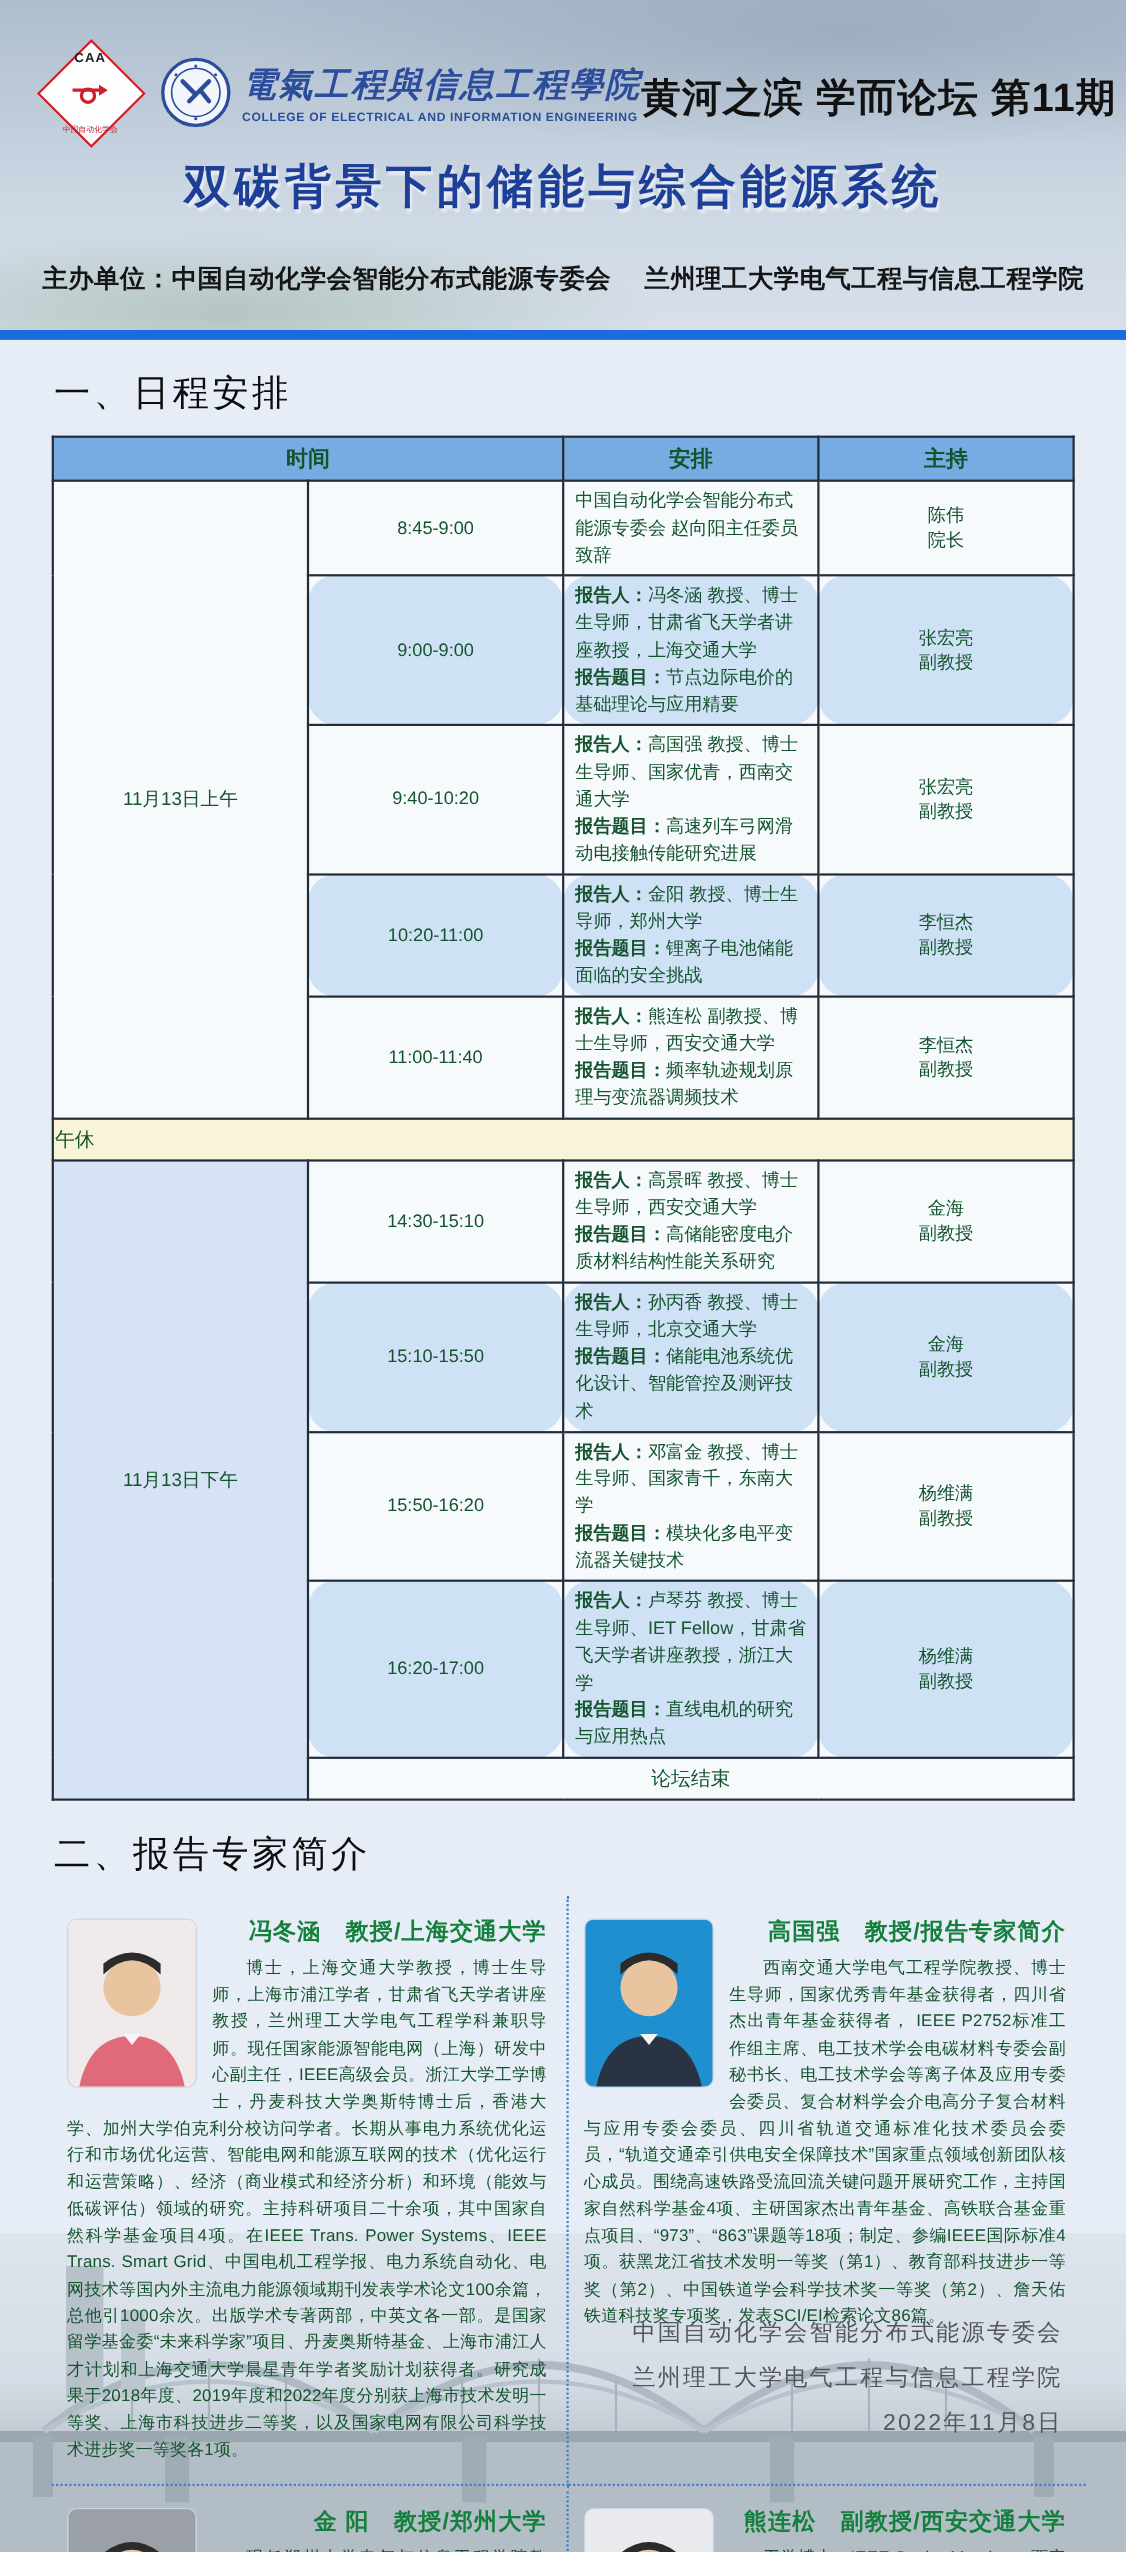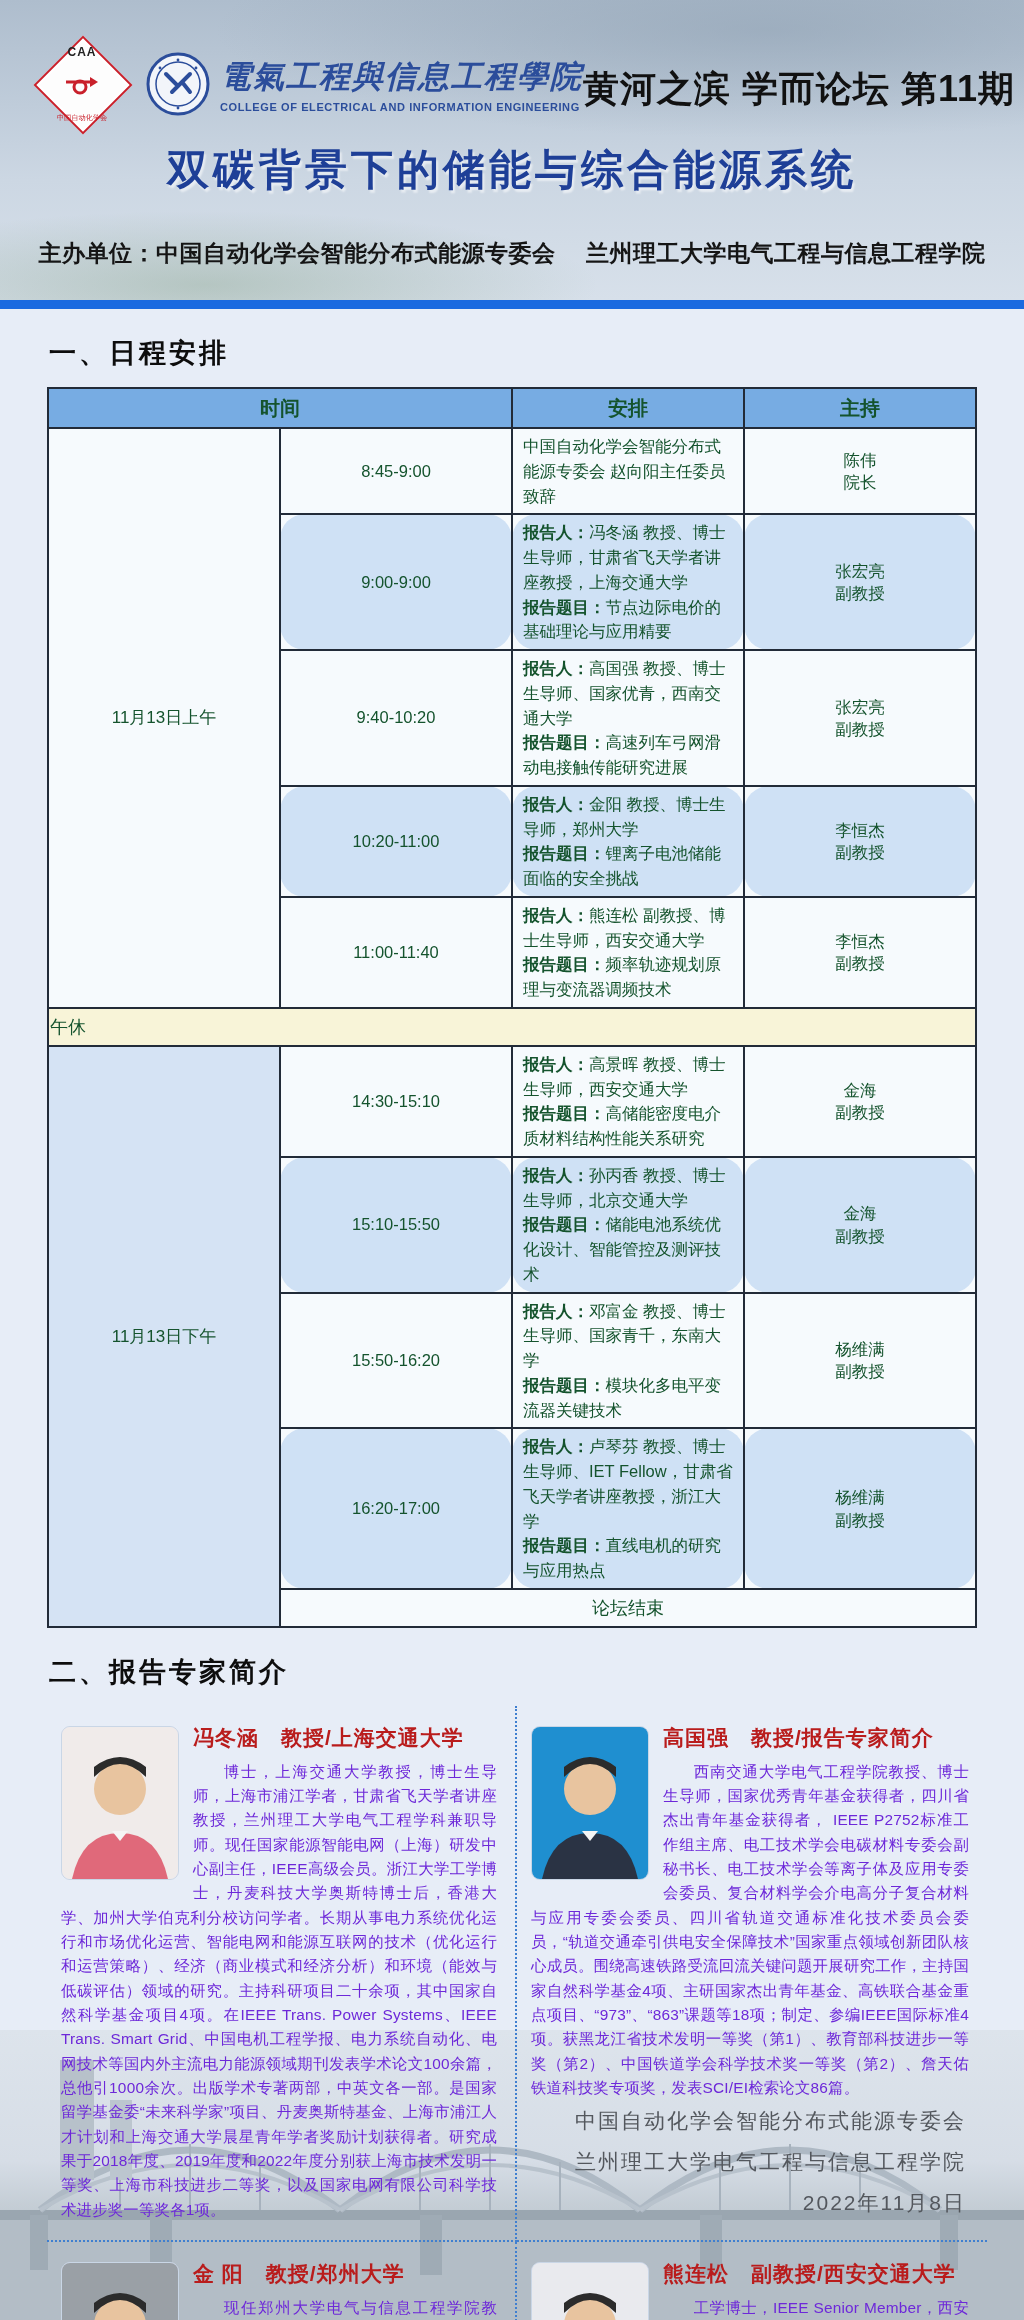--- a/index.html
+++ b/index.html
@@ -22,21 +22,21 @@
   .college-seal{width:64px;height:64px;margin-left:16px;flex:0 0 auto;}
   .college-wordmark{margin-left:10px;}
   .college-cn{font-family:"DejaVu Serif","Liberation Serif",serif;font-weight:bold;font-style:italic;font-size:31px;color:#2b4d9b;letter-spacing:2px;white-space:nowrap;}
   .college-en{font-size:11px;font-weight:bold;color:#2b4d9b;letter-spacing:.6px;margin-top:3px;white-space:nowrap;}
   .forum-label{margin-left:auto;font-size:36px;font-weight:900;color:#111;white-space:nowrap;letter-spacing:1px;padding-top:10px;}
   .hero-title{position:absolute;top:142px;left:0;width:100%;text-align:center;font-size:42px;font-weight:900;color:#1e3f97;letter-spacing:4px;text-shadow:2px 3px 2px rgba(255,255,255,.55);white-space:nowrap;}
   .organizer-line{position:absolute;top:238px;left:0;width:100%;text-align:center;font-size:23px;font-weight:bold;color:#151515;letter-spacing:.5px;}
 
   
   .content{position:relative;z-index:2;padding:0 47px;}
-  .sec-title{font-size:27px;font-weight:700;color:#0d0d0d;letter-spacing:3px;margin:26px 0 16px 2px;}
+  .sec-title{font-size:33px;font-weight:400;color:#0d0d0d;letter-spacing:3px;margin:26px 0 16px 2px;}
 
   
   table.schedule{width:930px;border-collapse:collapse;table-layout:fixed;background:#f6fafd;}
   table.schedule th,table.schedule td{border:2px solid #222b38;color:#14532d;}
   table.schedule th{background:#77ace3;font-size:20px;font-weight:bold;height:36px;}
   td.c-date{width:104px;text-align:center;font-size:17px;background:#f6fafd;}
   td.c-date.pm{background:#d5e3f4;}
   td.c-time{width:118px;text-align:center;font-size:16.5px;}
   td.c-body{width:588px;padding:5px 10px;font-size:16.5px;line-height:1.5;}
   td.c-host{width:104px;text-align:center;font-size:16.5px;line-height:1.35;}
@@ -47,22 +47,22 @@
   tr.end-row td{background:#f6fafd;text-align:center;font-size:18px;height:34px;}
   .firstrow-pad{height:48px;}
 
   
   .experts-grid{display:grid;grid-template-columns:1fr 1fr;width:940px;margin-top:4px;}
   .expert-card{padding:14px 18px 18px 14px;overflow:hidden;}
   .expert-card.colL{border-right:2px dotted #3f7fd0;}
   .expert-card.rowSep{border-bottom:2px dotted #3f7fd0;}
   .expert-photo{float:left;width:116px;height:152px;border-radius:9px;margin:6px 14px 6px 0;border:1px solid #c9d6e6;overflow:hidden;background:#dde;}
   .expert-photo svg{display:block;width:100%;height:100%;}
-  .expert-name{font-size:21px;font-weight:bold;color:#b91c1c;text-align:left;margin:4px 0 8px 0;letter-spacing:1px;}
-  .expert-bio{font-size:15.4px;line-height:1.58;color:#6d28d9;text-align:justify;margin:0;text-indent:2em;letter-spacing:.2px;}
+  .expert-name{font-size:21px;font-weight:bold;color:#15803d;text-align:right;margin:4px 0 8px 0;letter-spacing:1px;}
+  .expert-bio{font-size:15.4px;line-height:1.58;color:#14532d;text-align:justify;margin:0;text-indent:2em;letter-spacing:.2px;}
 
   
   .bridge{position:absolute;left:0;bottom:0;width:1024px;height:290px;z-index:1;
     background:linear-gradient(180deg,#dde4ec 0%,#d6dde6 45%,#c3ccd4 62%,#b6c0c9 75%,#aab4be 100%);}
   .bridge svg{position:absolute;inset:0;}
   .footer-lines{position:absolute;right:58px;bottom:96px;text-align:right;z-index:2;}
   .footer-line{font-size:21px;color:#53575d;letter-spacing:2px;line-height:1.95;}
 </style>
 </head>
 <body>

